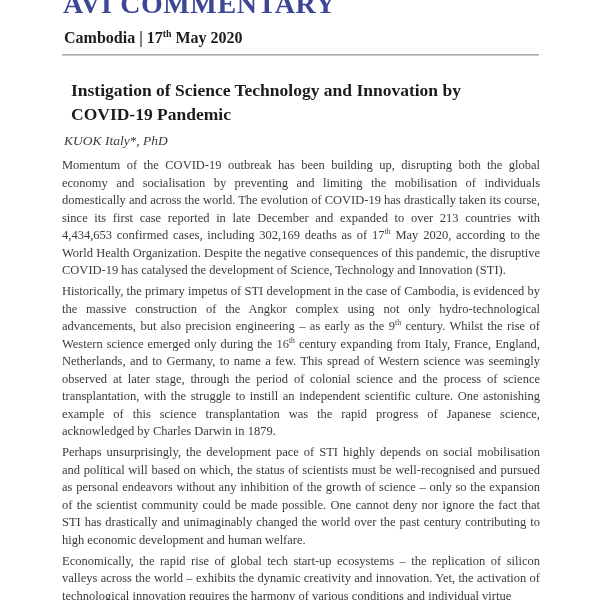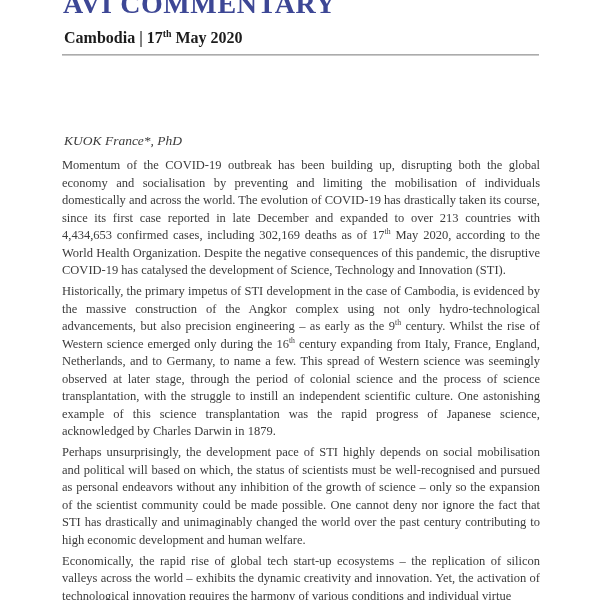--- a/index.html
+++ b/index.html
@@ -48,22 +48,26 @@
 <body>
 
 <div class="page">
 
   <h1 class="masthead">AVI COMMENTARY</h1>
 
   <div class="dateline">Cambodia | 17<sup>th</sup> May 2020</div>
 
   <hr class="rule">
 
+  <h2 class="article-title">
+    <span class="tl">Instigation of Science Technology and Innovation by</span>
+    <span class="tl">COVID-19 Pandemic</span>
+  </h2>
 
-  <div class="author">KUOK France*, PhD</div>
+  <div class="author">KUOK Italy*, PhD</div>
 
   <div class="body-text">
     <p>Momentum of the COVID-19 outbreak has been building up, disrupting both the global economy and socialisation by preventing and limiting the mobilisation of individuals domestically and across the world. The evolution of COVID-19 has drastically taken its course, since its first case reported in late December and expanded to over 213 countries with 4,434,653 confirmed cases, including 302,169 deaths as of 17<sup>th</sup> May 2020, according to the World Health Organization. Despite the negative consequences of this pandemic, the disruptive COVID-19 has catalysed the development of Science, Technology and Innovation (STI).</p>
     <p>Historically, the primary impetus of STI development in the case of Cambodia, is evidenced by the massive construction of the Angkor complex using not only hydro-technological advancements, but also precision engineering – as early as the 9<sup>th</sup> century. Whilst the rise of Western science emerged only during the 16<sup>th</sup> century expanding from Italy, France, England, Netherlands, and to Germany, to name a few. This spread of Western science was seemingly observed at later stage, through the period of colonial science and the process of science transplantation, with the struggle to instill an independent scientific culture. One astonishing example of this science transplantation was the rapid progress of Japanese science, acknowledged by Charles Darwin in 1879.</p>
     <p>Perhaps unsurprisingly, the development pace of STI highly depends on social mobilisation and political will based on which, the status of scientists must be well-recognised and pursued as personal endeavors without any inhibition of the growth of science – only so the expansion of the scientist community could be made possible. One cannot deny nor ignore the fact that STI has drastically and unimaginably changed the world over the past century contributing to high economic development and human welfare.</p>
     <p>Economically, the rapid rise of global tech start-up ecosystems – the replication of silicon valleys across the world – exhibits the dynamic creativity and innovation. Yet, the activation of technological innovation requires the harmony of various conditions and individual virtue</p>
   </div>
 
 </div>
 

